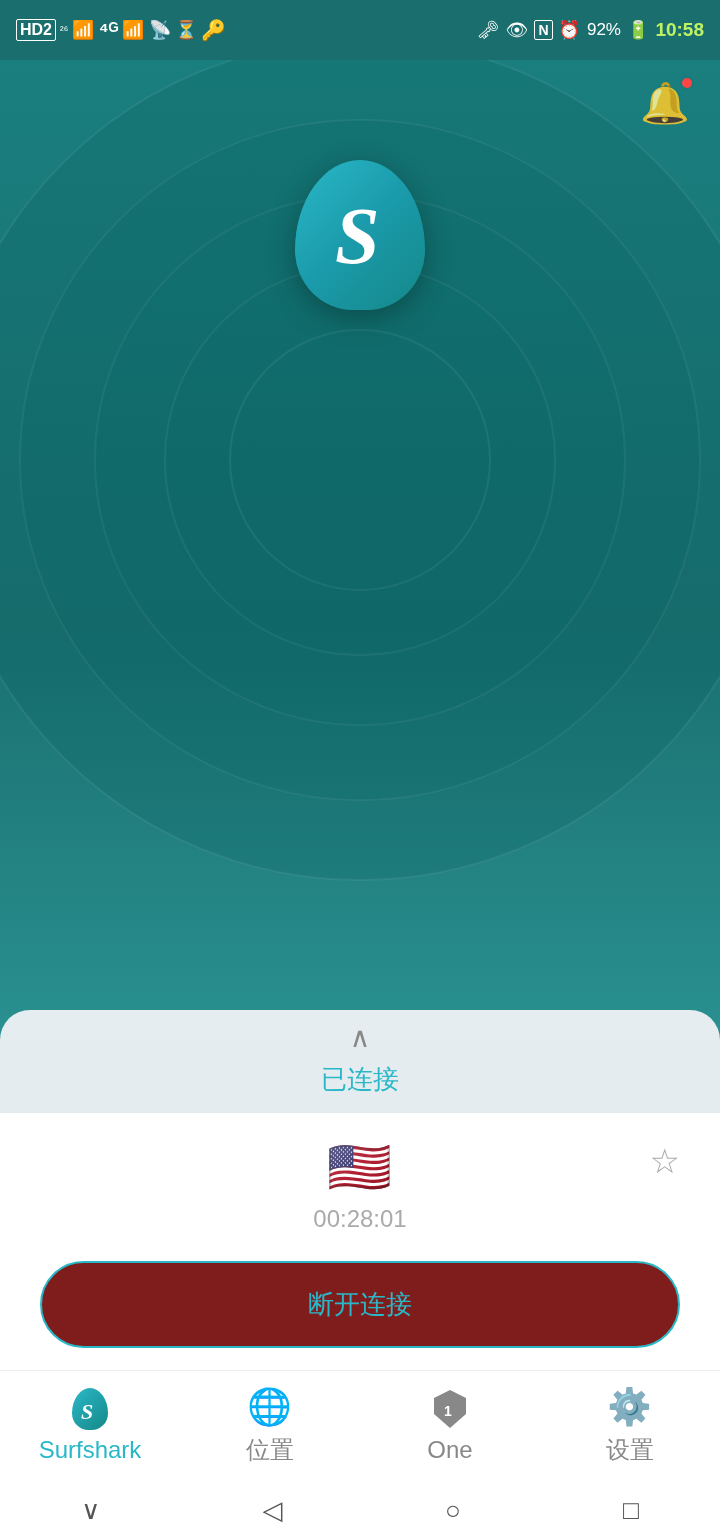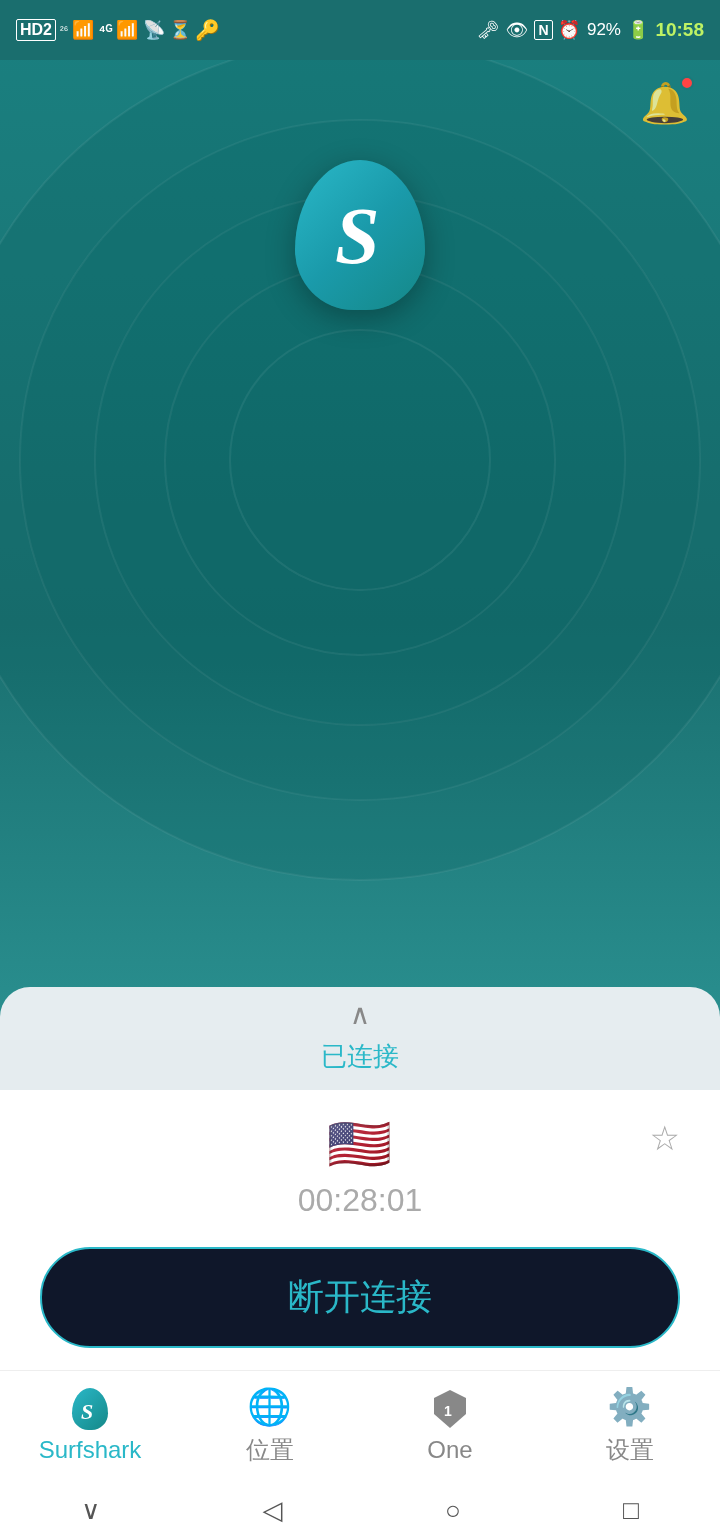--- a/index.html
+++ b/index.html
@@ -157,32 +157,32 @@
     }
     .location-name {
       text-align: center;
       font-size: 30px;
       color: #555;
       font-weight: 400;
       margin-bottom: 8px;
     }
     .timer {
       text-align: center;
-      font-size: 32px;
+      font-size: 24px;
       color: #aaa;
       margin-bottom: 28px;
     }
     .disconnect-btn {
       width: 100%;
       padding: 24px;
       border: 2.5px solid #2ab8c8;
       border-radius: 50px;
-      background: #0f172a;
+      background: #7f1d1d;
       color: #2ab8c8;
-      font-size: 36px;
+      font-size: 26px;
       font-weight: 500;
       cursor: pointer;
       text-align: center;
     }
 
     
     .bottom-nav {
       position: absolute;
       bottom: 60px;
       left: 0;
@@ -247,21 +247,21 @@
     <circle cx="360" cy="460" r="265" fill="rgba(0,100,100,0.08)"></circle>
     <circle cx="360" cy="460" r="195" fill="rgba(0,110,110,0.06)"></circle>
   </svg>
 </div>
 
 <div class="status-bar">
   <div class="status-left">
     <span style="font-size:16px;font-weight:700;border:1px solid white;padding:1px 3px;border-radius:2px;">HD2</span>
     <span style="font-size:11px;font-weight:400;">²⁶</span>
     <span>📶</span>
-    <span style="font-size:14px;font-weight:600;">⁴ᴳ</span>
+    <span style="font-size:20px;font-weight:600;">⁴ᴳ</span>
     <span>📶</span>
     <span>📡</span>
     <span>⏳</span>
     <span style="font-size:20px;">🔑</span>
   </div>
   <div class="status-right">
     <span>🗝</span>
     <span>👁</span>
     <span style="font-size:14px;font-weight:700;border:1px solid white;padding:1px 3px;border-radius:2px;">N</span>
     <span>⏰</span>

